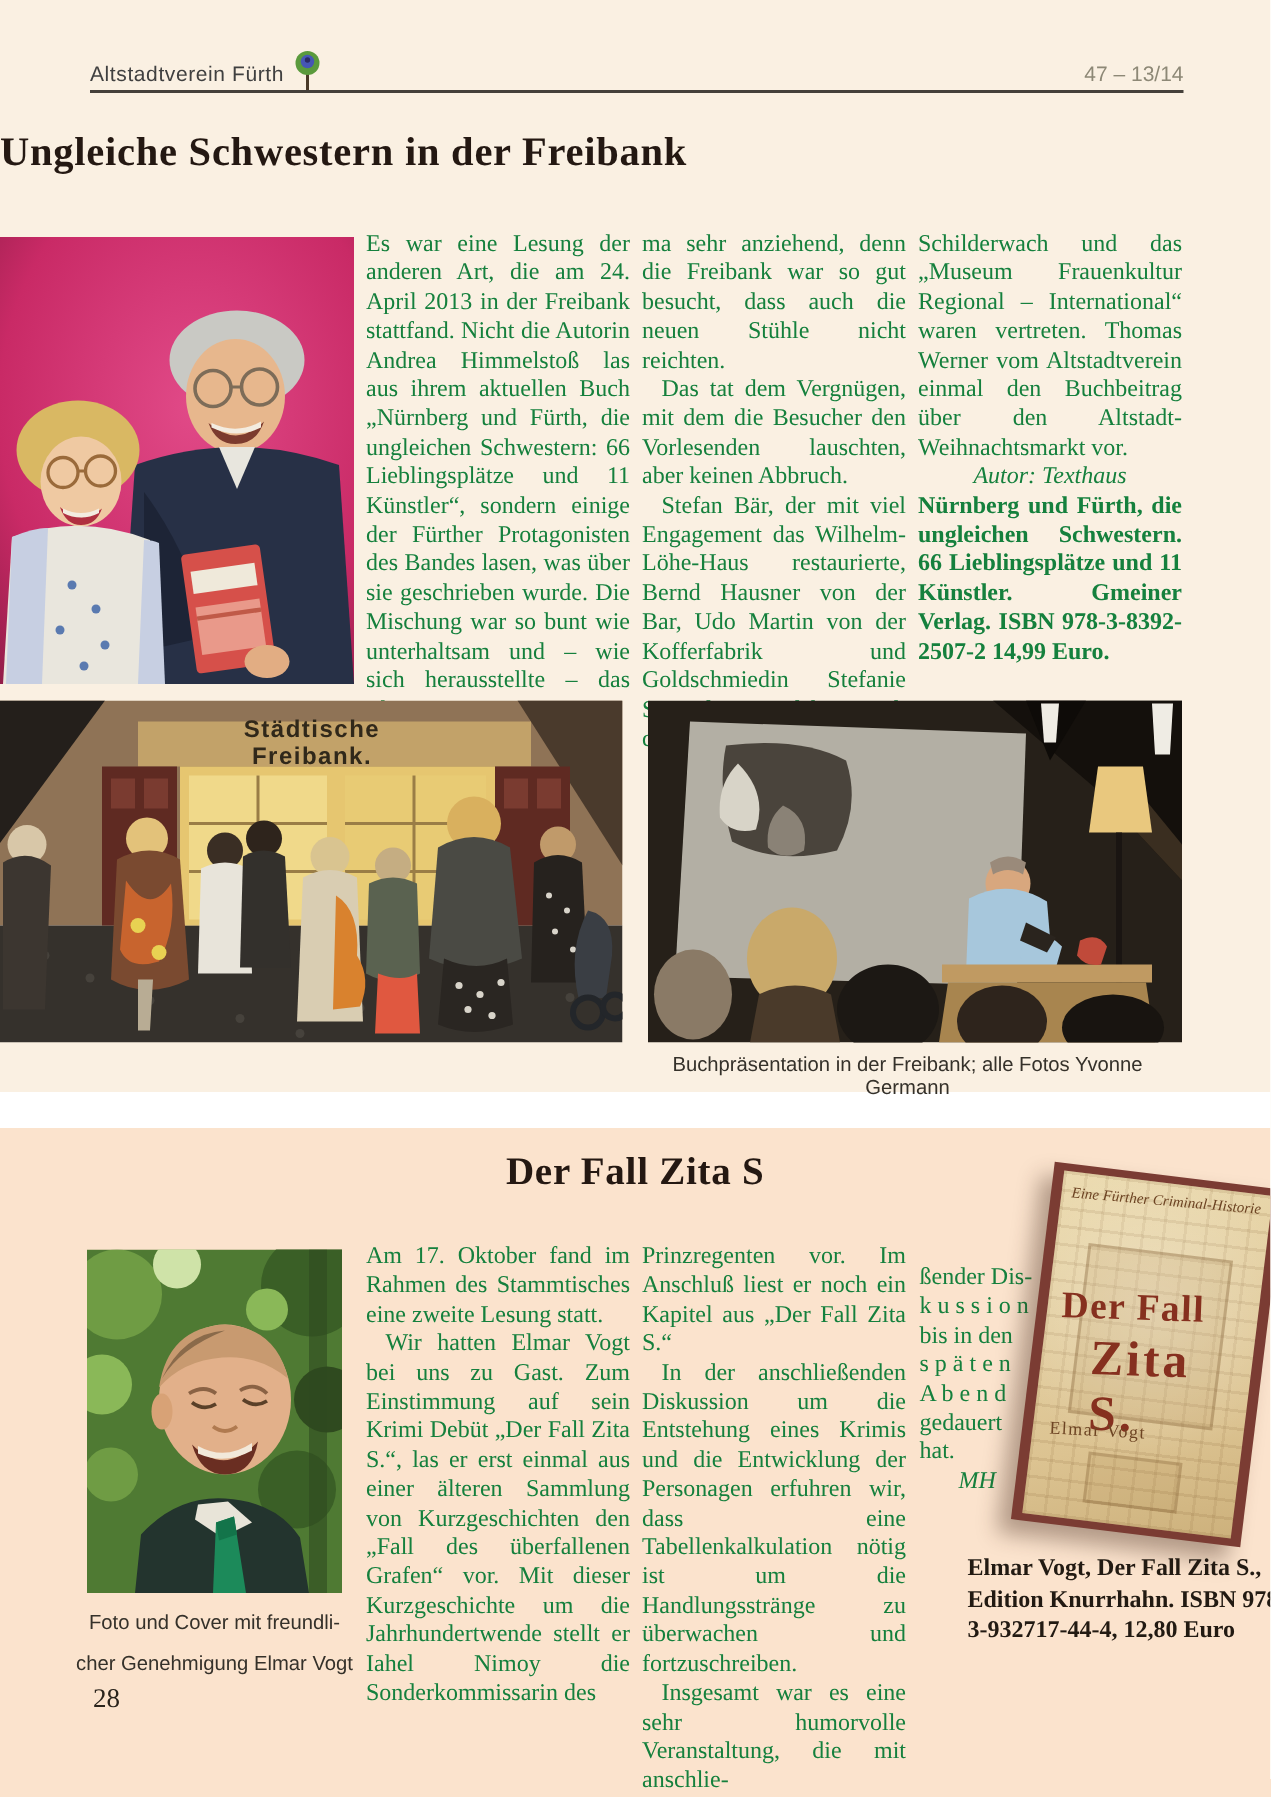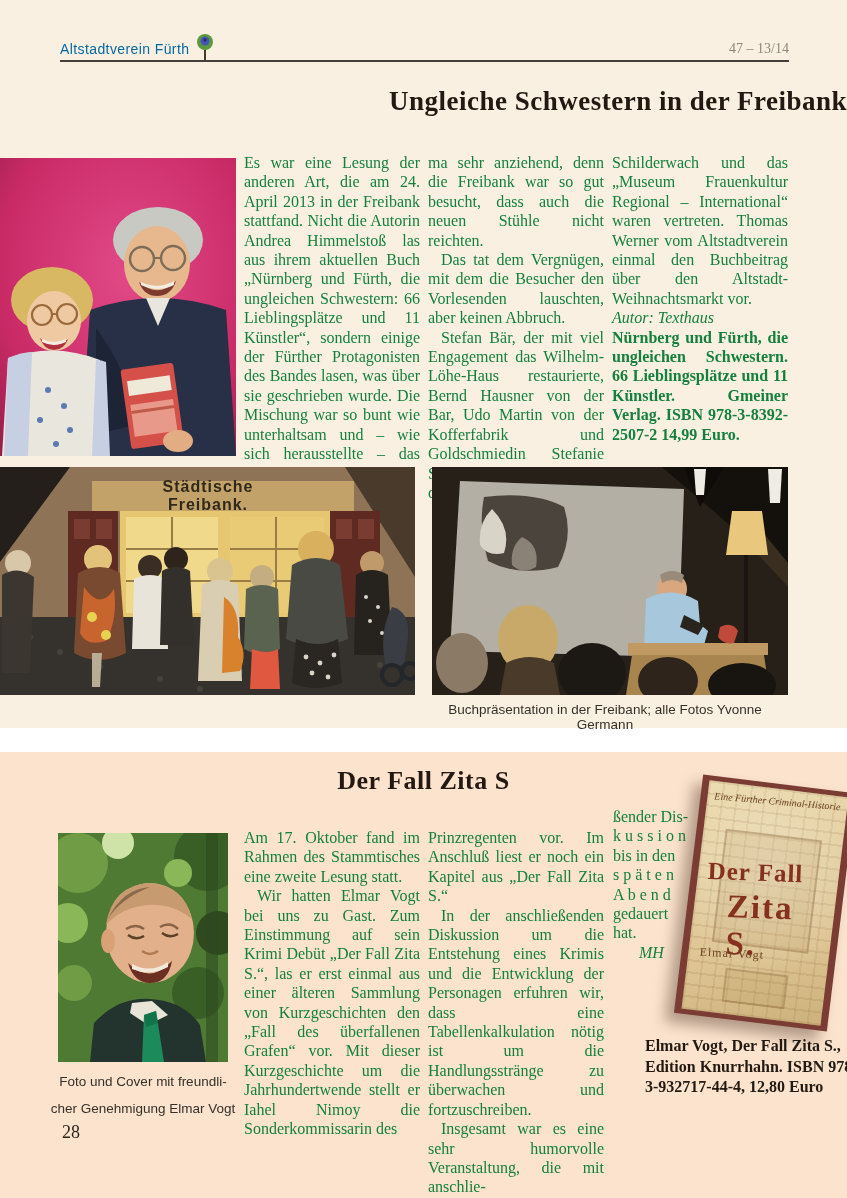--- a/index.html
+++ b/index.html
@@ -3,43 +3,43 @@
 <meta charset="utf-8">
 <style>
   html,body{margin:0;padding:0;background:#ffffff;}
   .page{position:relative;width:847px;height:1198px;background:#ffffff;overflow:hidden;
         font-family:"Liberation Serif",serif;color:#221a12;}
   .sec1{position:absolute;left:0;top:0;width:847px;height:728px;background:#faf0e2;}
   .sec2{position:absolute;left:0;top:752px;width:847px;height:446px;background:#fbe3cd;}
 
   
   .hdr-left{position:absolute;left:60px;top:41px;font-family:"Liberation Sans",sans-serif;
-            font-size:14px;color:#0369a1;letter-spacing:.4px;}
-  .hdr-right{position:absolute;right:58px;top:41px;font-family:Liberation Serif, serif;
+            font-size:14px;color:#404040;letter-spacing:.4px;}
+  .hdr-right{position:absolute;right:58px;top:41px;font-family:Liberation Sans, sans-serif;
              font-size:14px;color:#8d8876;}
   .hdr-rule{position:absolute;left:60px;top:60px;width:729px;height:2px;background:#45403a;}
   .tree{position:absolute;left:196px;top:33px;}
 
   
-  .title1{position:absolute;left:0;top:86px;width:847px;text-align:right;
+  .title1{position:absolute;left:0;top:86px;width:847px;text-align:left;
           font-size:27px;font-weight:bold;color:#241812;letter-spacing:.5px;}
   .title2{position:absolute;left:0;top:766px;width:847px;text-align:center;
           font-size:26px;font-weight:bold;color:#241812;letter-spacing:.5px;}
 
   
   .col{position:absolute;width:176px;font-size:16px;line-height:19.4px;
        text-align:justify;color:#15803d;}
   .col p{margin:0;}
   .col p.ind{text-indent:13px;}
   .a1{top:153px;}
   .c1{left:244px;} .c2{left:428px;} .c3{left:612px;}
-  .author{font-style:italic;text-align:left;margin-top:0;}
+  .author{font-style:italic;text-align:center;margin-top:0;}
   .bookref1{font-weight:bold;margin-top:19px;text-align:justify;}
   .a2{top:828px;}
-  .a2c3{left:613px;top:807px;width:78px;text-align:left;}
+  .a2c3{left:613px;top:842px;width:78px;text-align:left;}
   .prelines{white-space:pre-line;}
   .initials{font-style:italic;padding-left:26px;margin-top:0;}
   .bookref2{position:absolute;left:617px;top:1036px;width:218px;font-weight:bold;
             font-size:16px;line-height:20.5px;text-align:left;margin-left:28px;}
 
   
   .cap{font-family:"Liberation Sans",sans-serif;font-size:13.5px;color:#35312a;}
   .cap1{position:absolute;left:420px;top:702px;width:370px;text-align:center;}
   .cap2{position:absolute;left:30px;top:1068px;width:226px;text-align:center;line-height:27px;}
 

